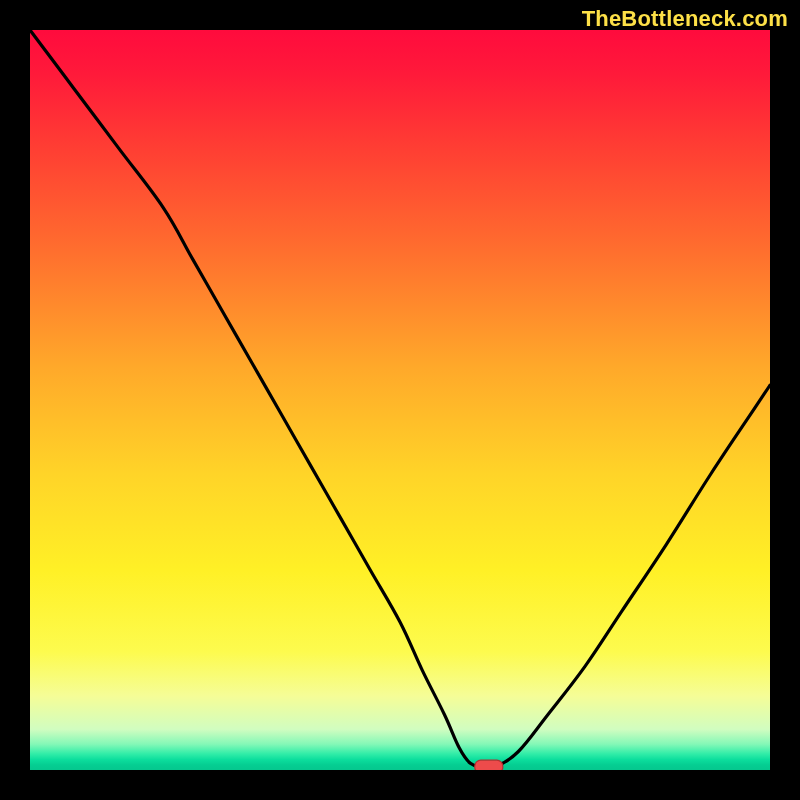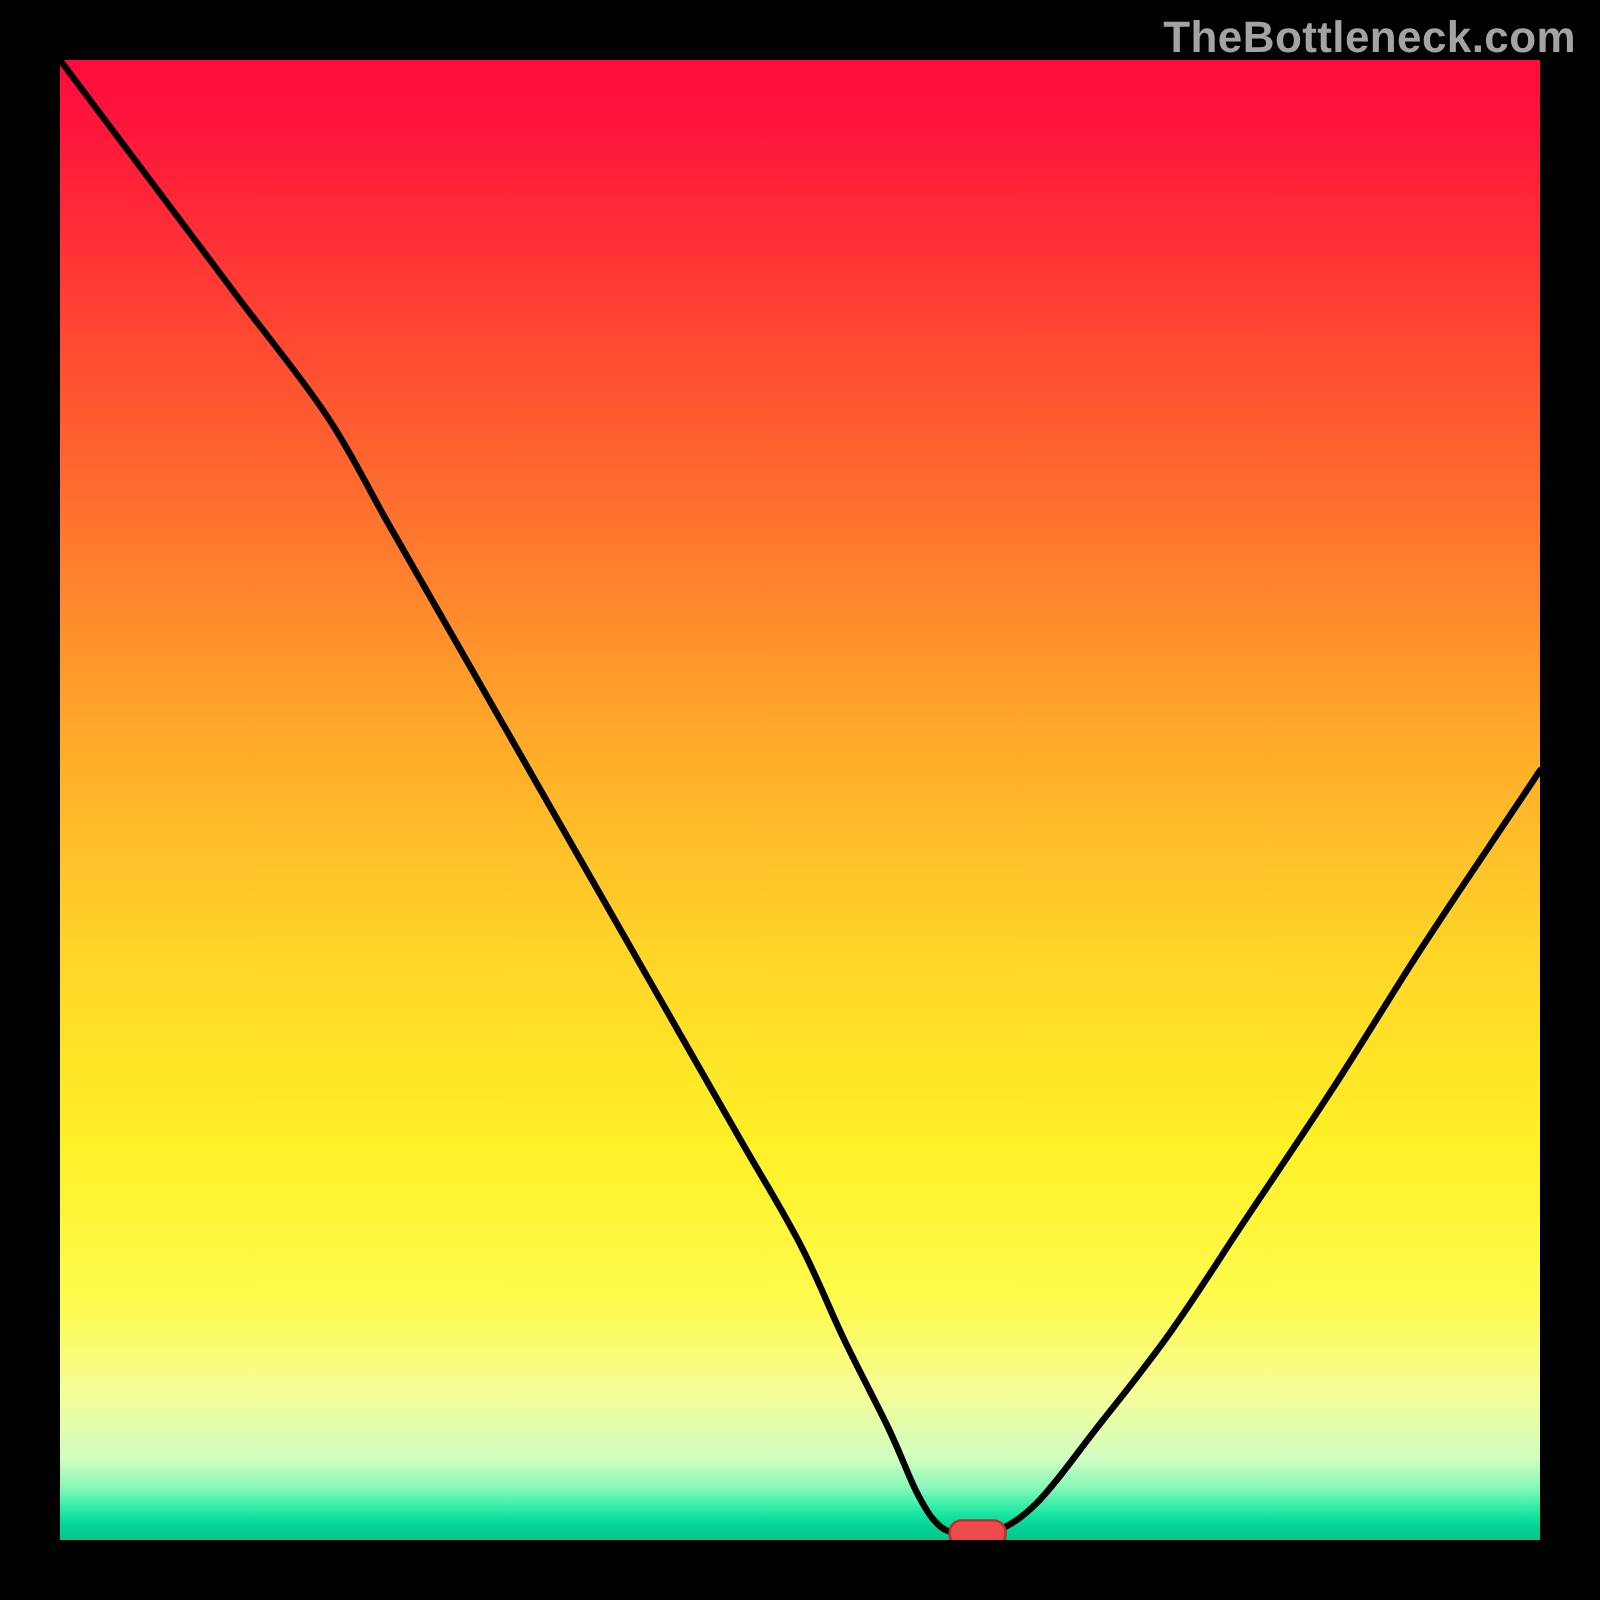--- a/index.html
+++ b/index.html
@@ -57,21 +57,21 @@
     height: 740px;
     overflow: visible;
   }
   .watermark {
     position: absolute;
     top: 6px;
     right: 12px;
     font-family: Arial, Helvetica, sans-serif;
     font-size: 22px;
     font-weight: 600;
-    color: #a3a3a3;
+    color: #fde047;
     letter-spacing: 0.2px;
   }
 </style>
 </head>
 <body>
 
 <div class="frame">
 
   <div class="watermark">TheBottleneck.com</div>
 

